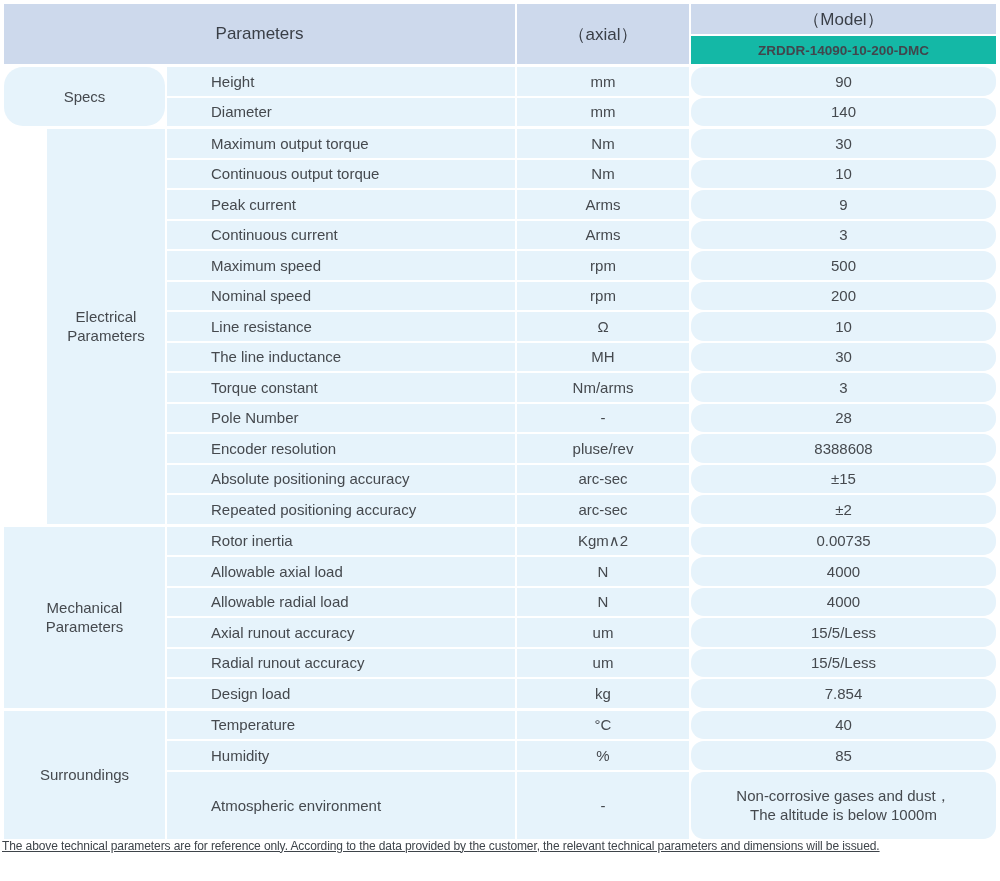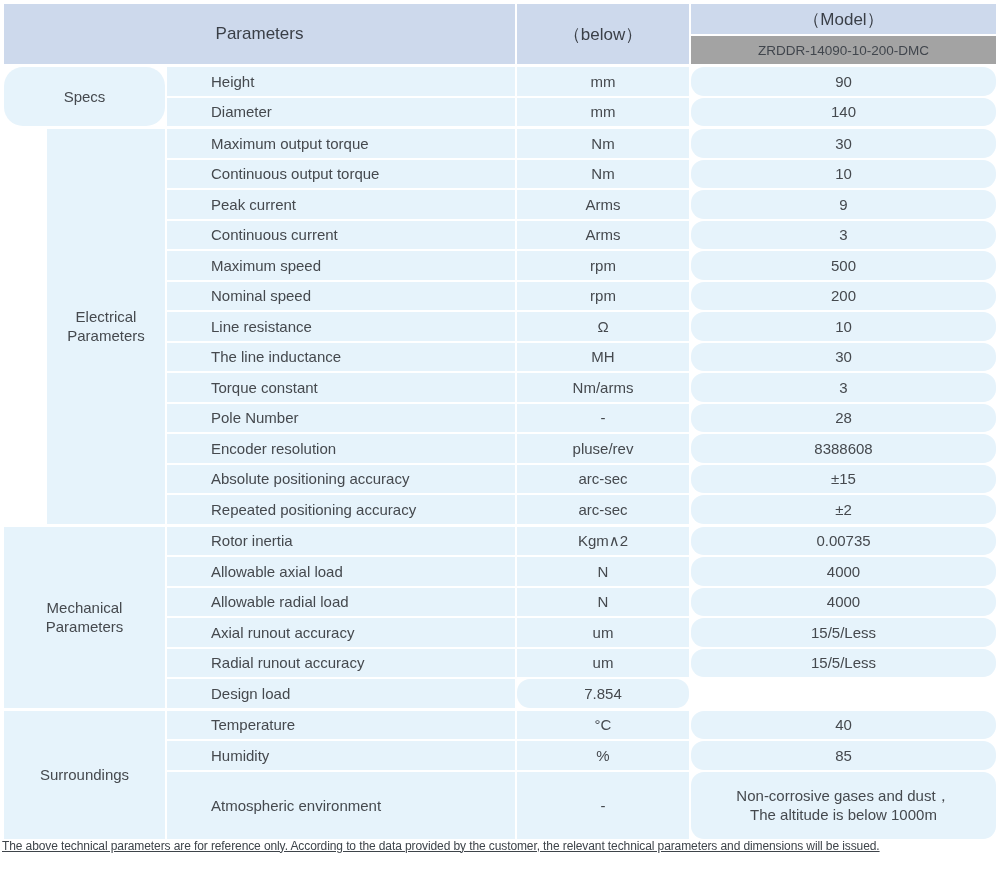--- a/index.html
+++ b/index.html
@@ -43,27 +43,28 @@
   .model-top {
     background: #cdd9ec;
     height: 30px;
     display: flex;
     align-items: center;
     justify-content: center;
     color: #3a3f47;
     font-size: 17px;
   }
   .model-bottom {
-    background: #a3a3a3;
+    background: #14b8a6;
     flex: 1;
     display: flex;
     align-items: center;
     justify-content: center;
     color: #41464d;
     font-size: 13.5px;
+    font-weight: bold;
   }
 
   
   .section {
     display: grid;
     grid-template-columns: 161px 348px 172px 1fr;
     grid-auto-rows: minmax(28.5px, auto);
     gap: 2px;
     background: #ffffff;
     margin-top: 3px;
@@ -99,21 +100,21 @@
   }
 </style>
 </head>
 <body>
 
 <div class="page">
   <div class="spec-table">
 
     <div class="header-row">
       <div class="hcell">Parameters</div>
-      <div class="hcell">（below）</div>
+      <div class="hcell">（axial）</div>
       <div class="model-cell">
         <div class="model-top">（Model）</div>
         <div class="model-bottom">ZRDDR-14090-10-200-DMC</div>
       </div>
     </div>
 
     <div id="sections">
         <div class="section">
           <div class="cell cat-cell" style="grid-row: 1 / span 2; border-radius: 19px;">
             <span>Specs</span>
@@ -184,20 +185,21 @@
           <div class="cell param-cell">Allowable radial load</div>
           <div class="cell unit-cell">N</div>
           <div class="cell value-cell">4000</div>
           <div class="cell param-cell">Axial runout accuracy</div>
           <div class="cell unit-cell">um</div>
           <div class="cell value-cell">15/5/Less</div>
           <div class="cell param-cell">Radial runout accuracy</div>
           <div class="cell unit-cell">um</div>
           <div class="cell value-cell">15/5/Less</div>
           <div class="cell param-cell">Design load</div>
+          <div class="cell unit-cell">kg</div>
           <div class="cell value-cell">7.854</div>
         </div>
         <div class="section">
           <div class="cell cat-cell" style="grid-row: 1 / span 3;">
             <span>Surroundings</span>
           </div>
           <div class="cell param-cell">Temperature</div>
           <div class="cell unit-cell">°C</div>
           <div class="cell value-cell">40</div>
           <div class="cell param-cell">Humidity</div>

